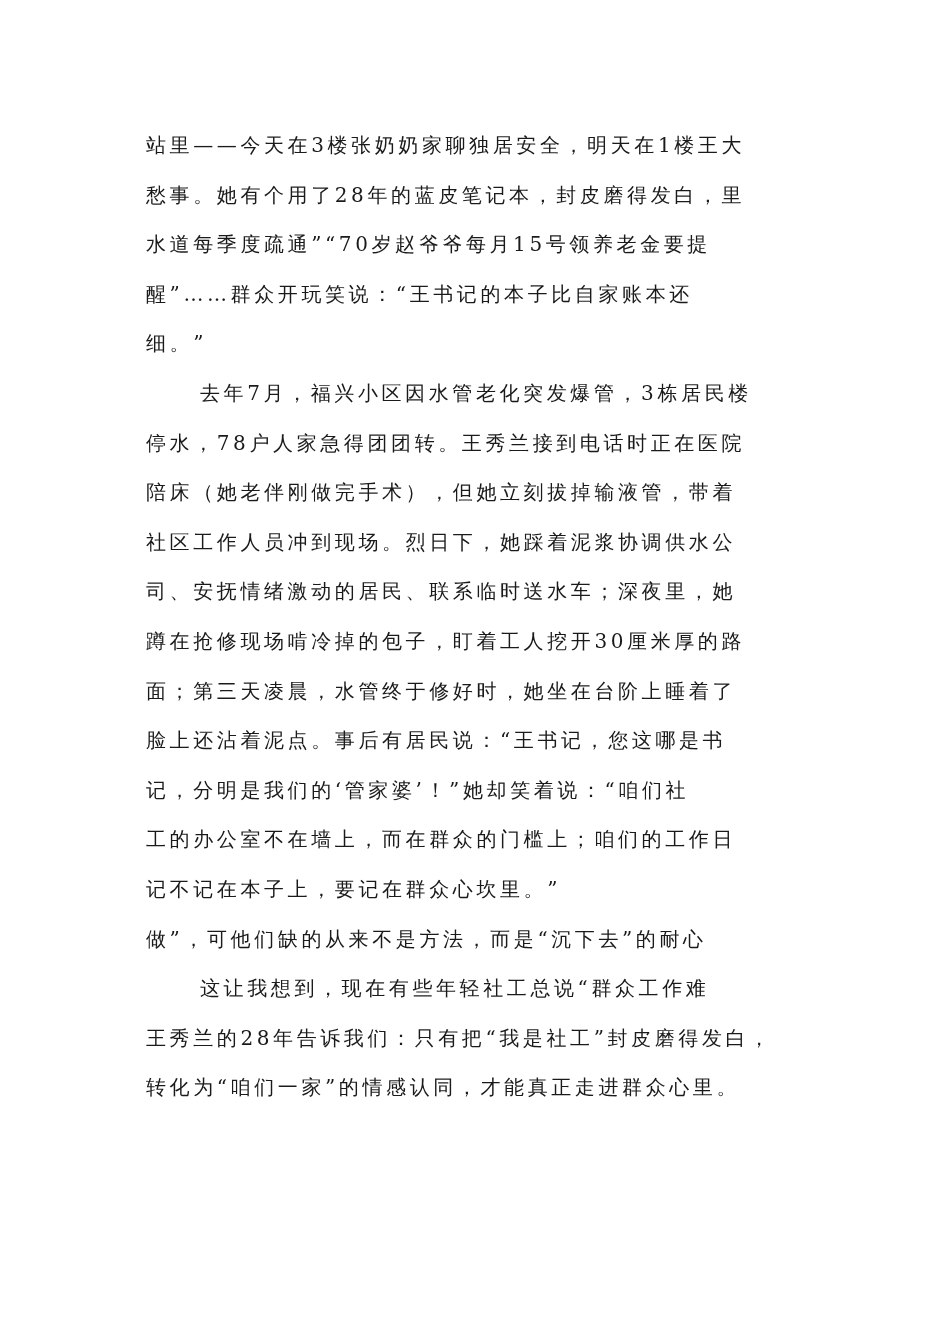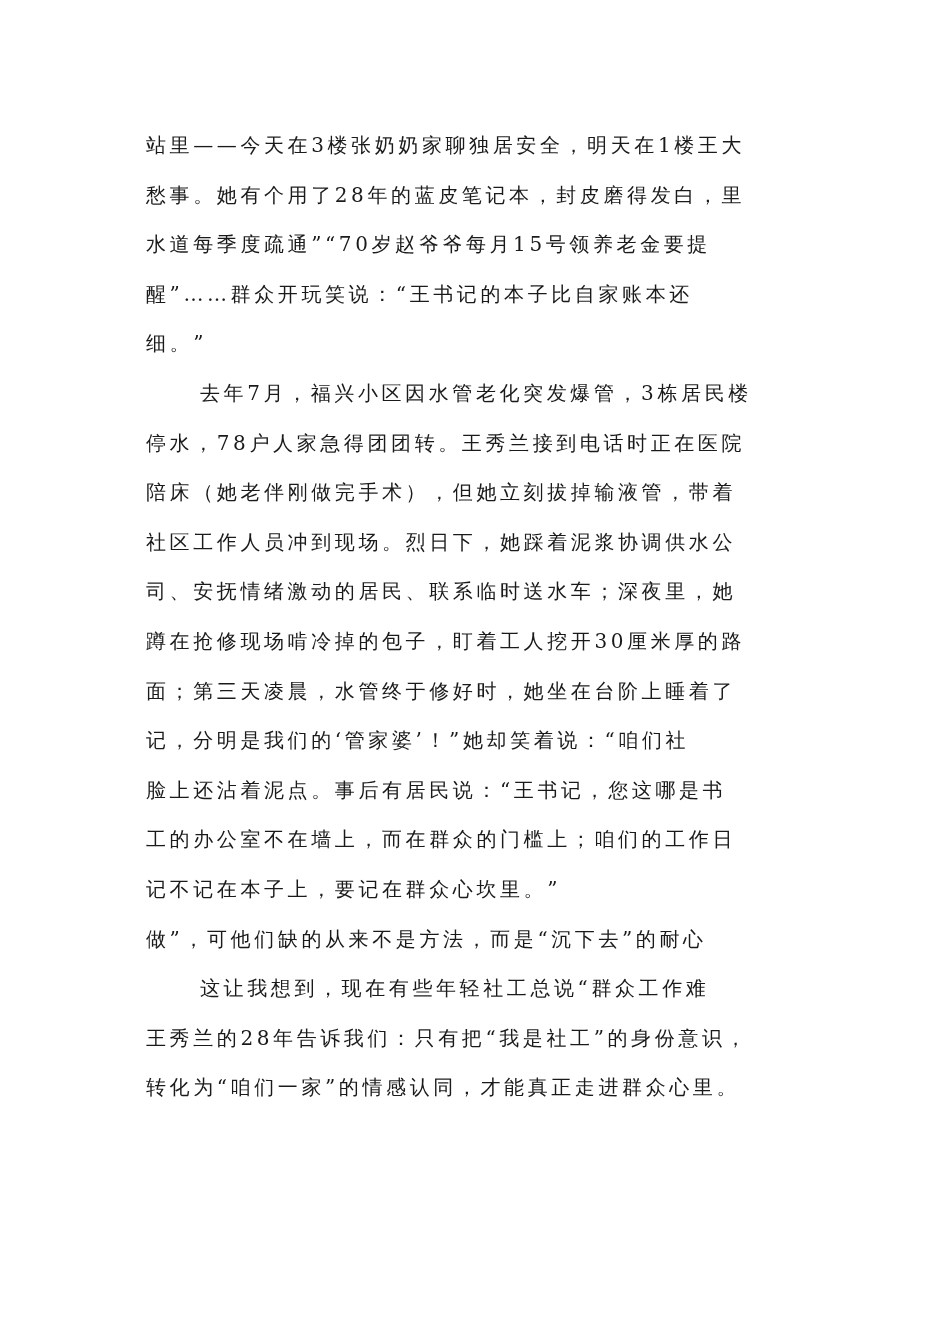--- a/index.html
+++ b/index.html
@@ -56,27 +56,27 @@
     </div>
 
     <div>
       <div class="line indent">去年7月，福兴小区因水管老化突发爆管，3栋居民楼</div>
       <div class="line">停水，78户人家急得团团转。王秀兰接到电话时正在医院</div>
       <div class="line">陪床（她老伴刚做完手术），但她立刻拔掉输液管，带着</div>
       <div class="line">社区工作人员冲到现场。烈日下，她踩着泥浆协调供水公</div>
       <div class="line">司、安抚情绪激动的居民、联系临时送水车；深夜里，她</div>
       <div class="line">蹲在抢修现场啃冷掉的包子，盯着工人挖开30厘米厚的路</div>
       <div class="line">面；第三天凌晨，水管终于修好时，她坐在台阶上睡着了</div>
+      <div class="line">脸上还沾着泥点。事后有居民说：“王书记，您这哪是书</div>
       <div class="line">记，分明是我们的‘管家婆’！”她却笑着说：“咱们社</div>
-      <div class="line">脸上还沾着泥点。事后有居民说：“王书记，您这哪是书</div>
       <div class="line">工的办公室不在墙上，而在群众的门槛上；咱们的工作日</div>
       <div class="line">记不记在本子上，要记在群众心坎里。”</div>
     </div>
 
     <div>
       <div class="line">做”，可他们缺的从来不是方法，而是“沉下去”的耐心</div>
       <div class="line indent">这让我想到，现在有些年轻社工总说“群众工作难</div>
-      <div class="line">王秀兰的28年告诉我们：只有把“我是社工”的身份意识，</div>
+      <div class="line">王秀兰的28年告诉我们：只有把“我是社工”封皮磨得发白，</div>
       <div class="line">转化为“咱们一家”的情感认同，才能真正走进群众心里。</div>
     </div>
 
   </div>
 </div>
 
 </body></html>

